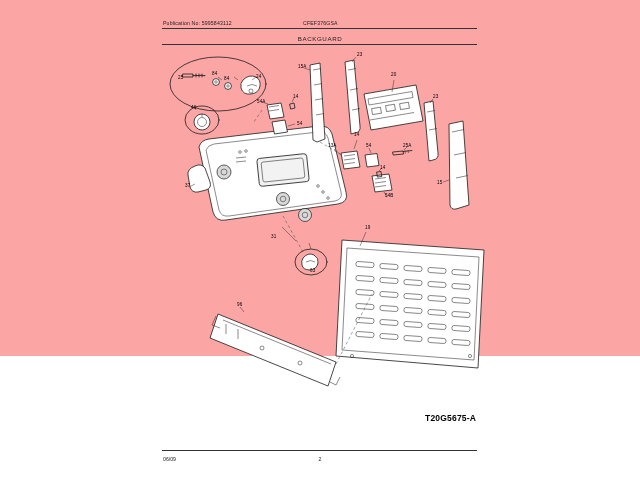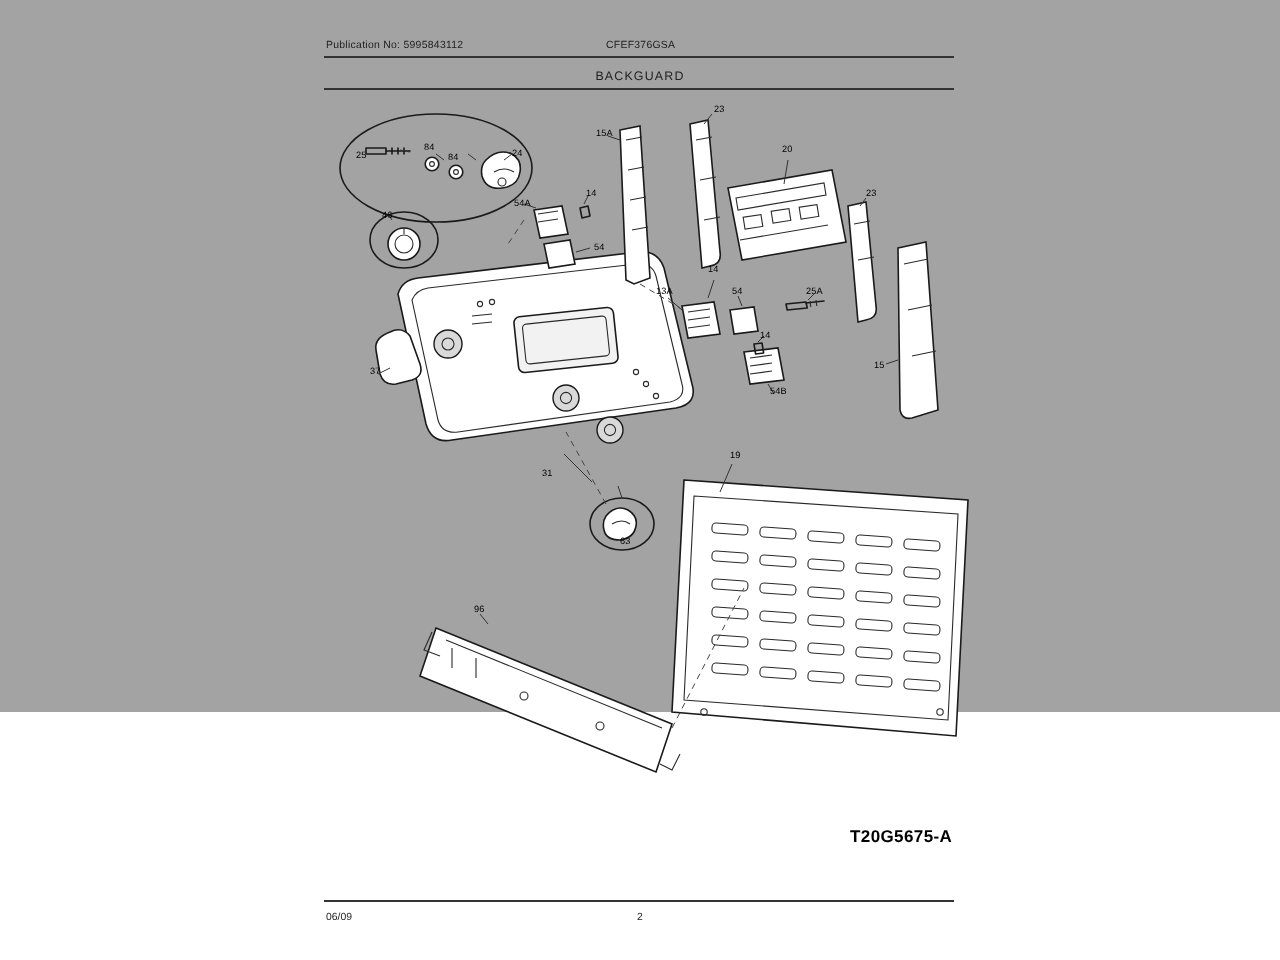--- a/index.html
+++ b/index.html
@@ -11,21 +11,21 @@
     width: 640px;
     height: 480px;
     font-family: "Liberation Sans", sans-serif;
     color: #111;
     overflow: hidden;
   }
   #page {
     position: relative;
     width: 640px;
     height: 356px;
-    background: #a3a3a3;
+    background: #fca5a5;
   }
   
   .hdr-pub {
     position: absolute;
     left: 163px;
     top: 20px;
     font-size: 5.2px;
     letter-spacing: 0.15px;
     color: #222;
     white-space: nowrap;

